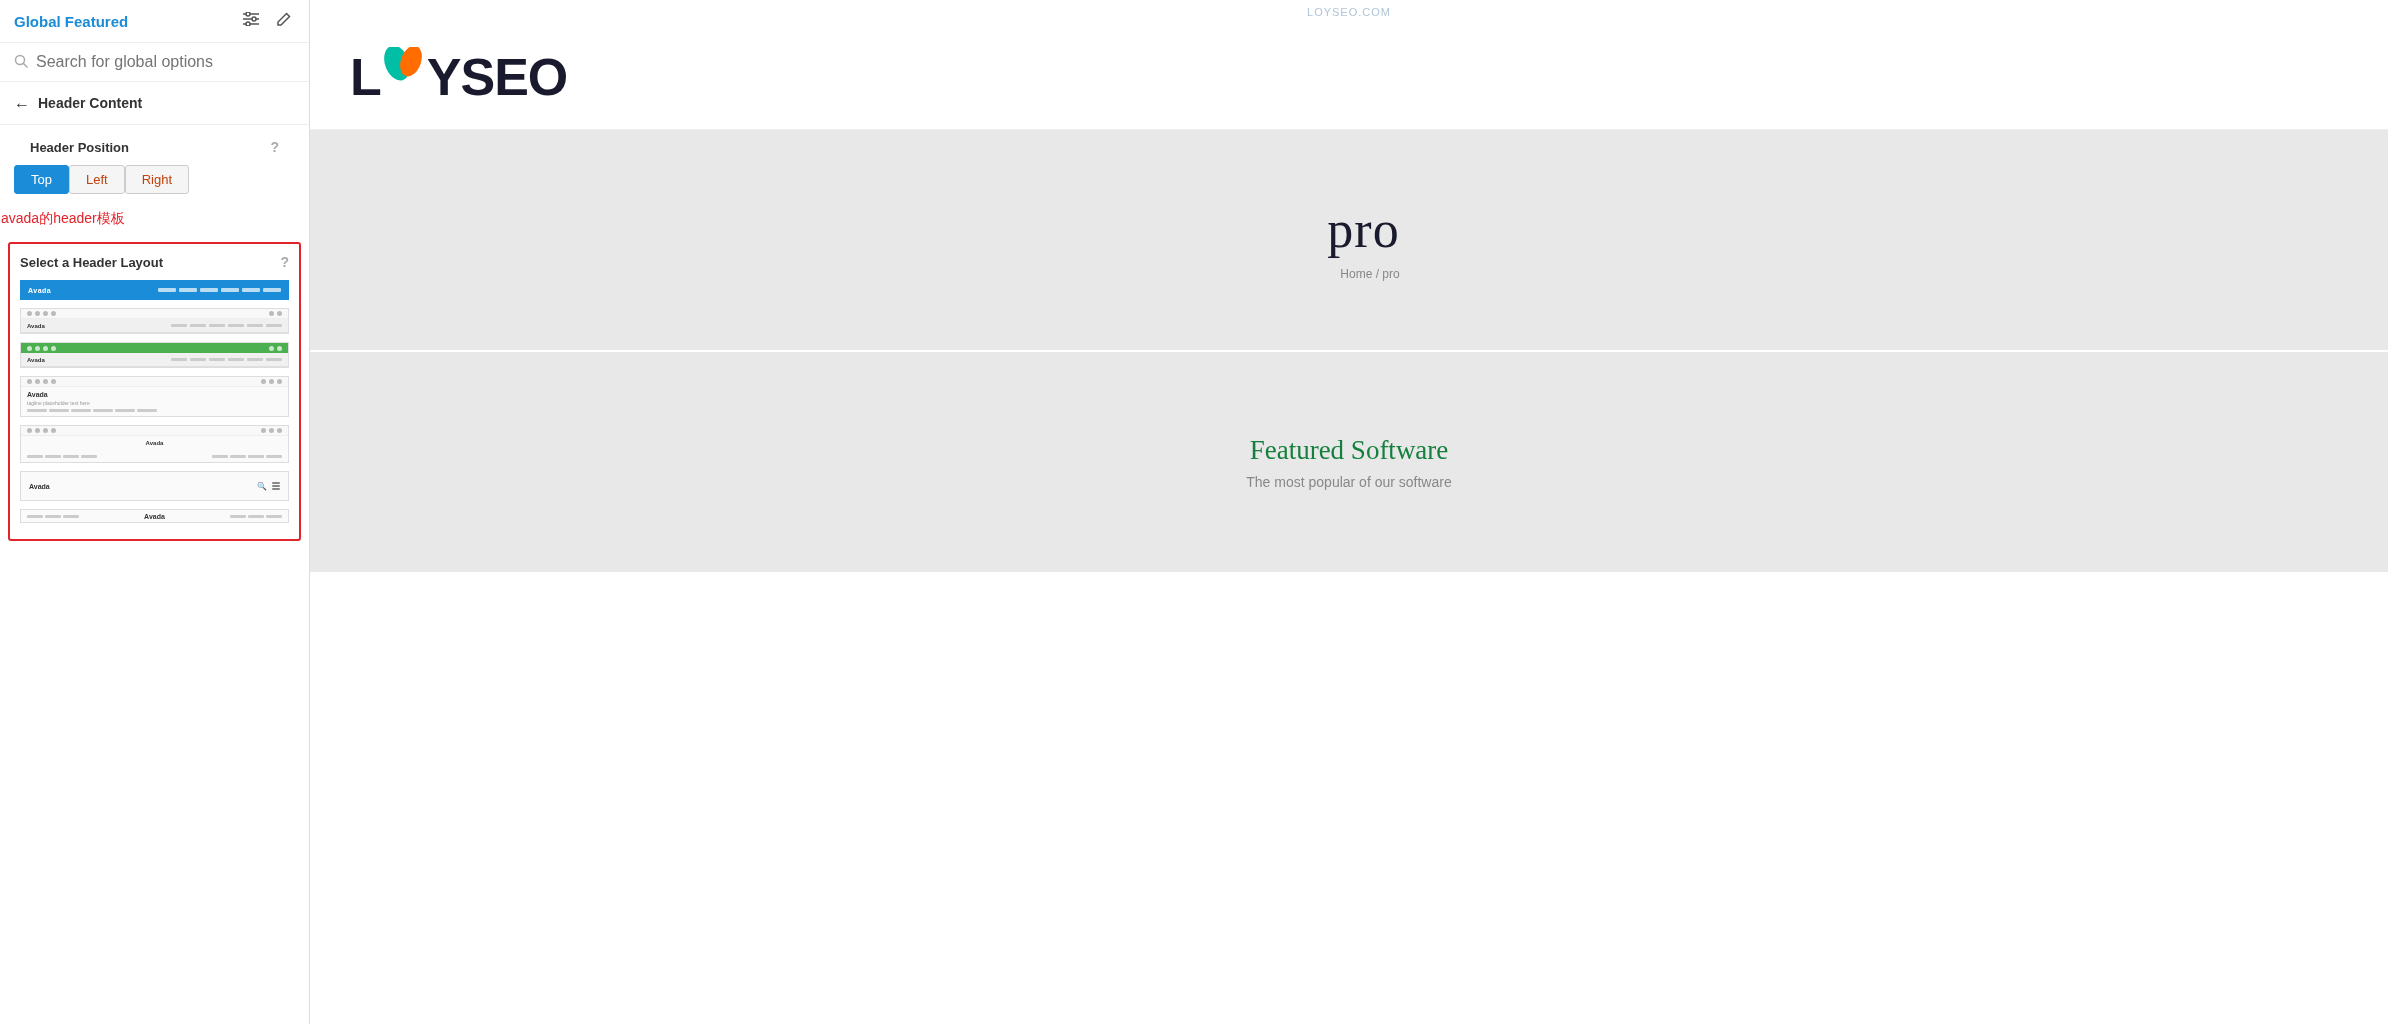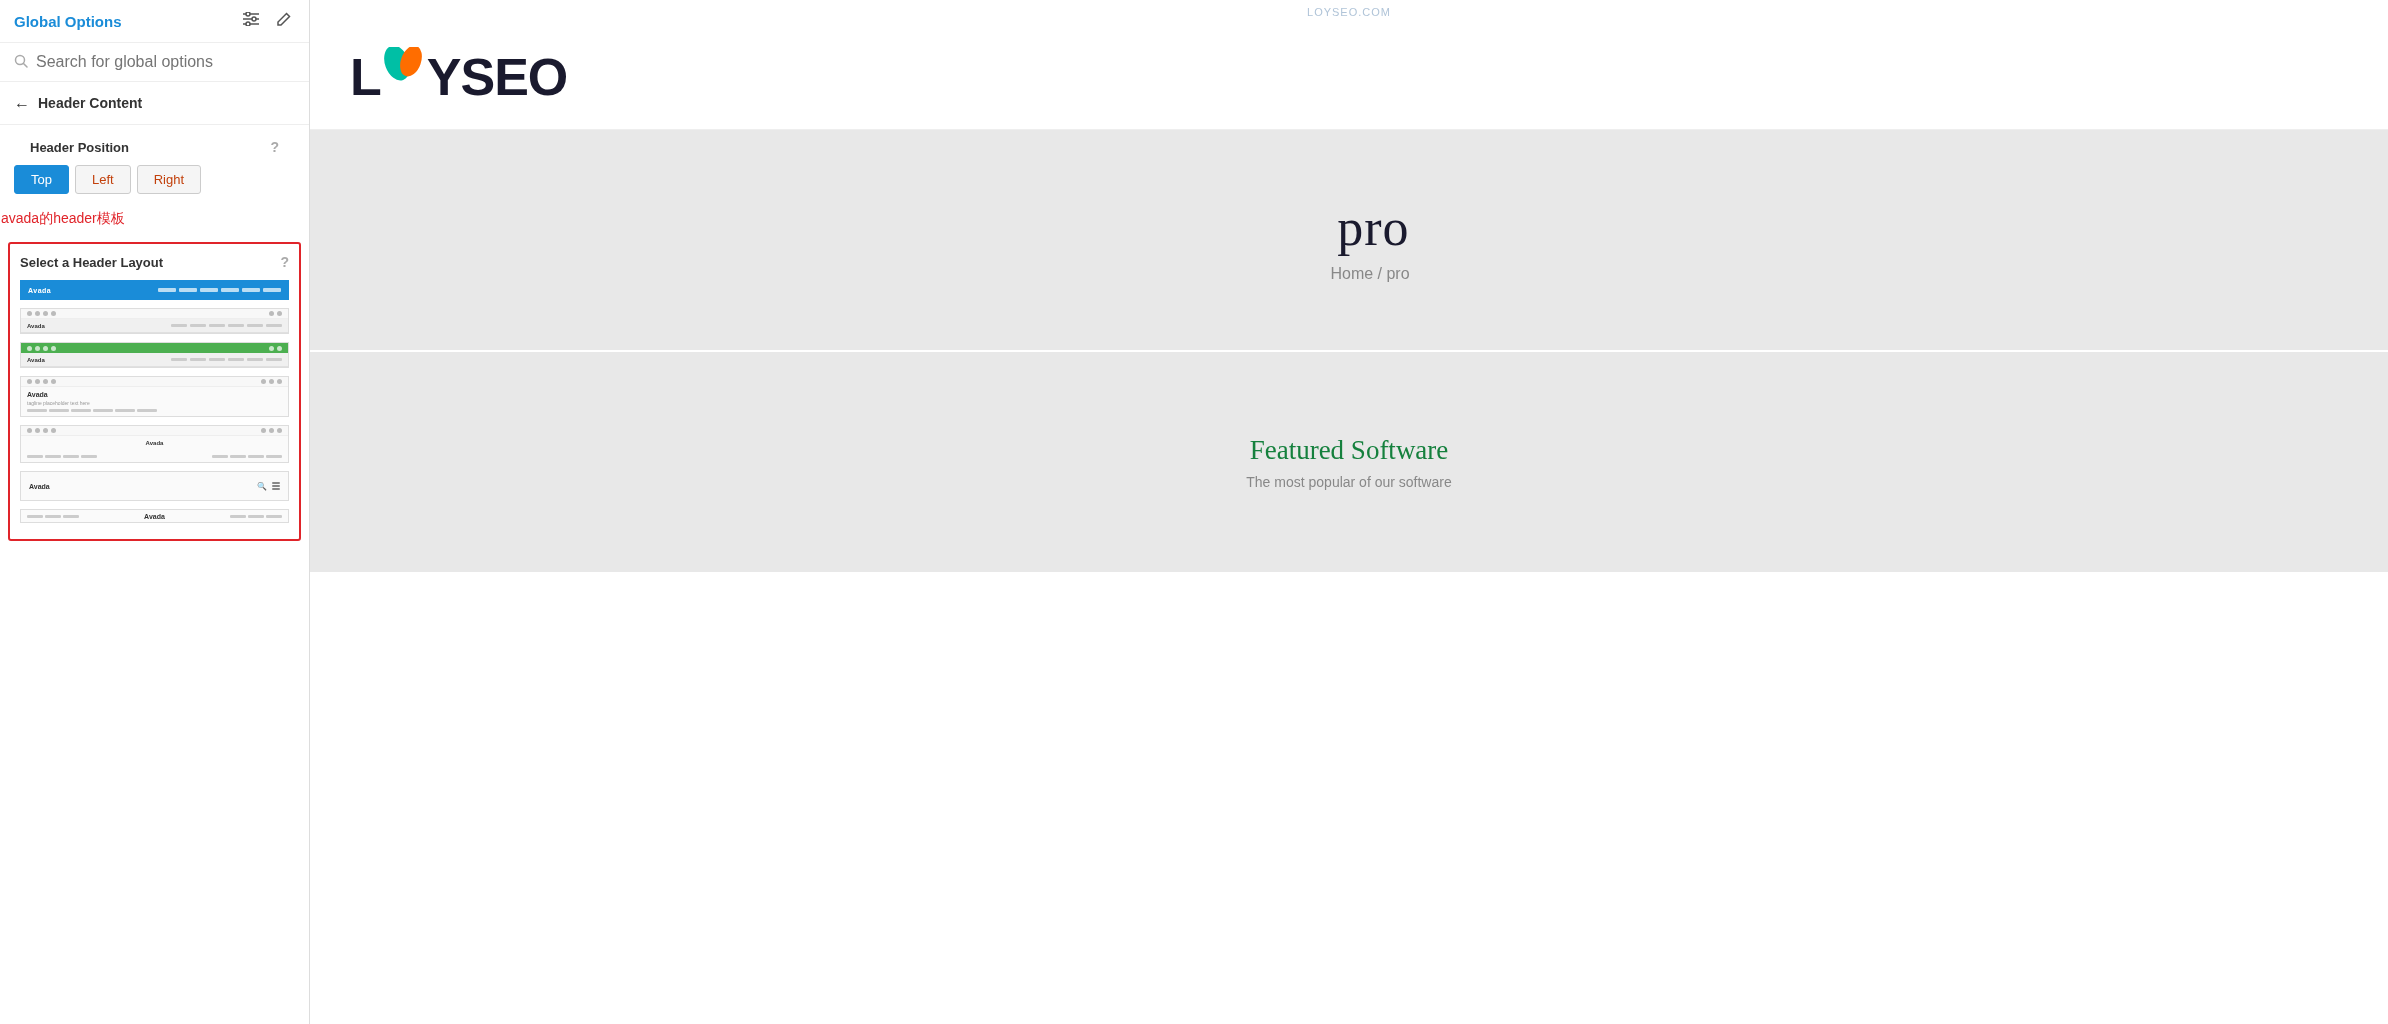--- a/index.html
+++ b/index.html
@@ -96,21 +96,21 @@
     }
 
     .help-icon {
       color: #aaa;
       font-size: 14px;
       cursor: pointer;
     }
 
     .position-buttons {
       display: flex;
-      gap: 6px;
+      gap: 0;
       padding: 4px 14px 14px;
     }
 
     .pos-btn {
       padding: 6px 16px;
       border-radius: 3px;
       border: 1px solid #ccc;
       background: #f5f5f5;
       cursor: pointer;
       font-size: 13px;
@@ -348,21 +348,21 @@
     .hero-title {
       font-size: 52px;
       font-weight: 400;
       color: #1a1a2e;
       font-family: Georgia, serif;
       letter-spacing: 1px;
       margin-bottom: 8px;
     }
 
     .hero-breadcrumb {
-      font-size: 16px;
+      font-size: 12px;
       color: #888;
       margin-left: 42px;
     }
 
     
     .featured-section {
       background: #e8e8e8;
       min-height: 220px;
       display: flex;
       align-items: center;
@@ -393,21 +393,21 @@
       align-items: center;
     }
 
   </style>
 </head>
 <body>
 
 <div id="sidebar">
 
   <div class="sidebar-top-bar">
-    <span class="sidebar-title">Global Options</span>
+    <span class="sidebar-title">Global Featured</span>
     <div class="sidebar-icons">
       <button class="sidebar-icon-btn">
         <svg width="16" height="14" viewBox="0 0 16 14" fill="none" xmlns="http://www.w3.org/2000/svg">
           <line x1="0" y1="2" x2="16" y2="2" stroke="#555" stroke-width="1.5"></line>
           <circle cx="5" cy="2" r="2" fill="#fff" stroke="#555" stroke-width="1.5"></circle>
           <line x1="0" y1="7" x2="16" y2="7" stroke="#555" stroke-width="1.5"></line>
           <circle cx="11" cy="7" r="2" fill="#fff" stroke="#555" stroke-width="1.5"></circle>
           <line x1="0" y1="12" x2="16" y2="12" stroke="#555" stroke-width="1.5"></line>
           <circle cx="5" cy="12" r="2" fill="#fff" stroke="#555" stroke-width="1.5"></circle>
         </svg>

